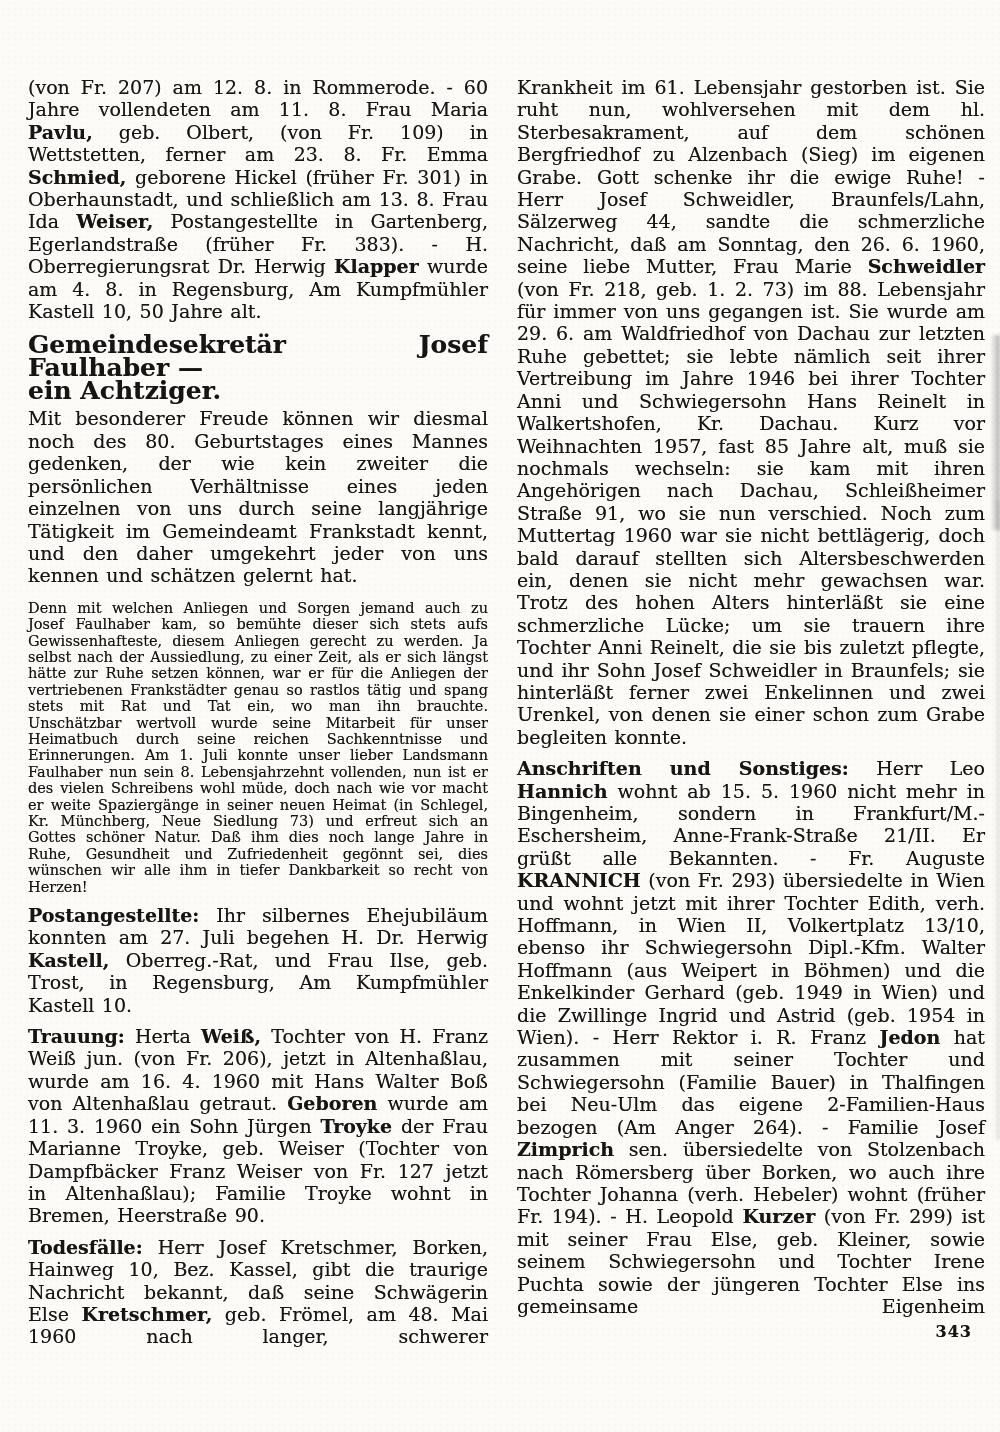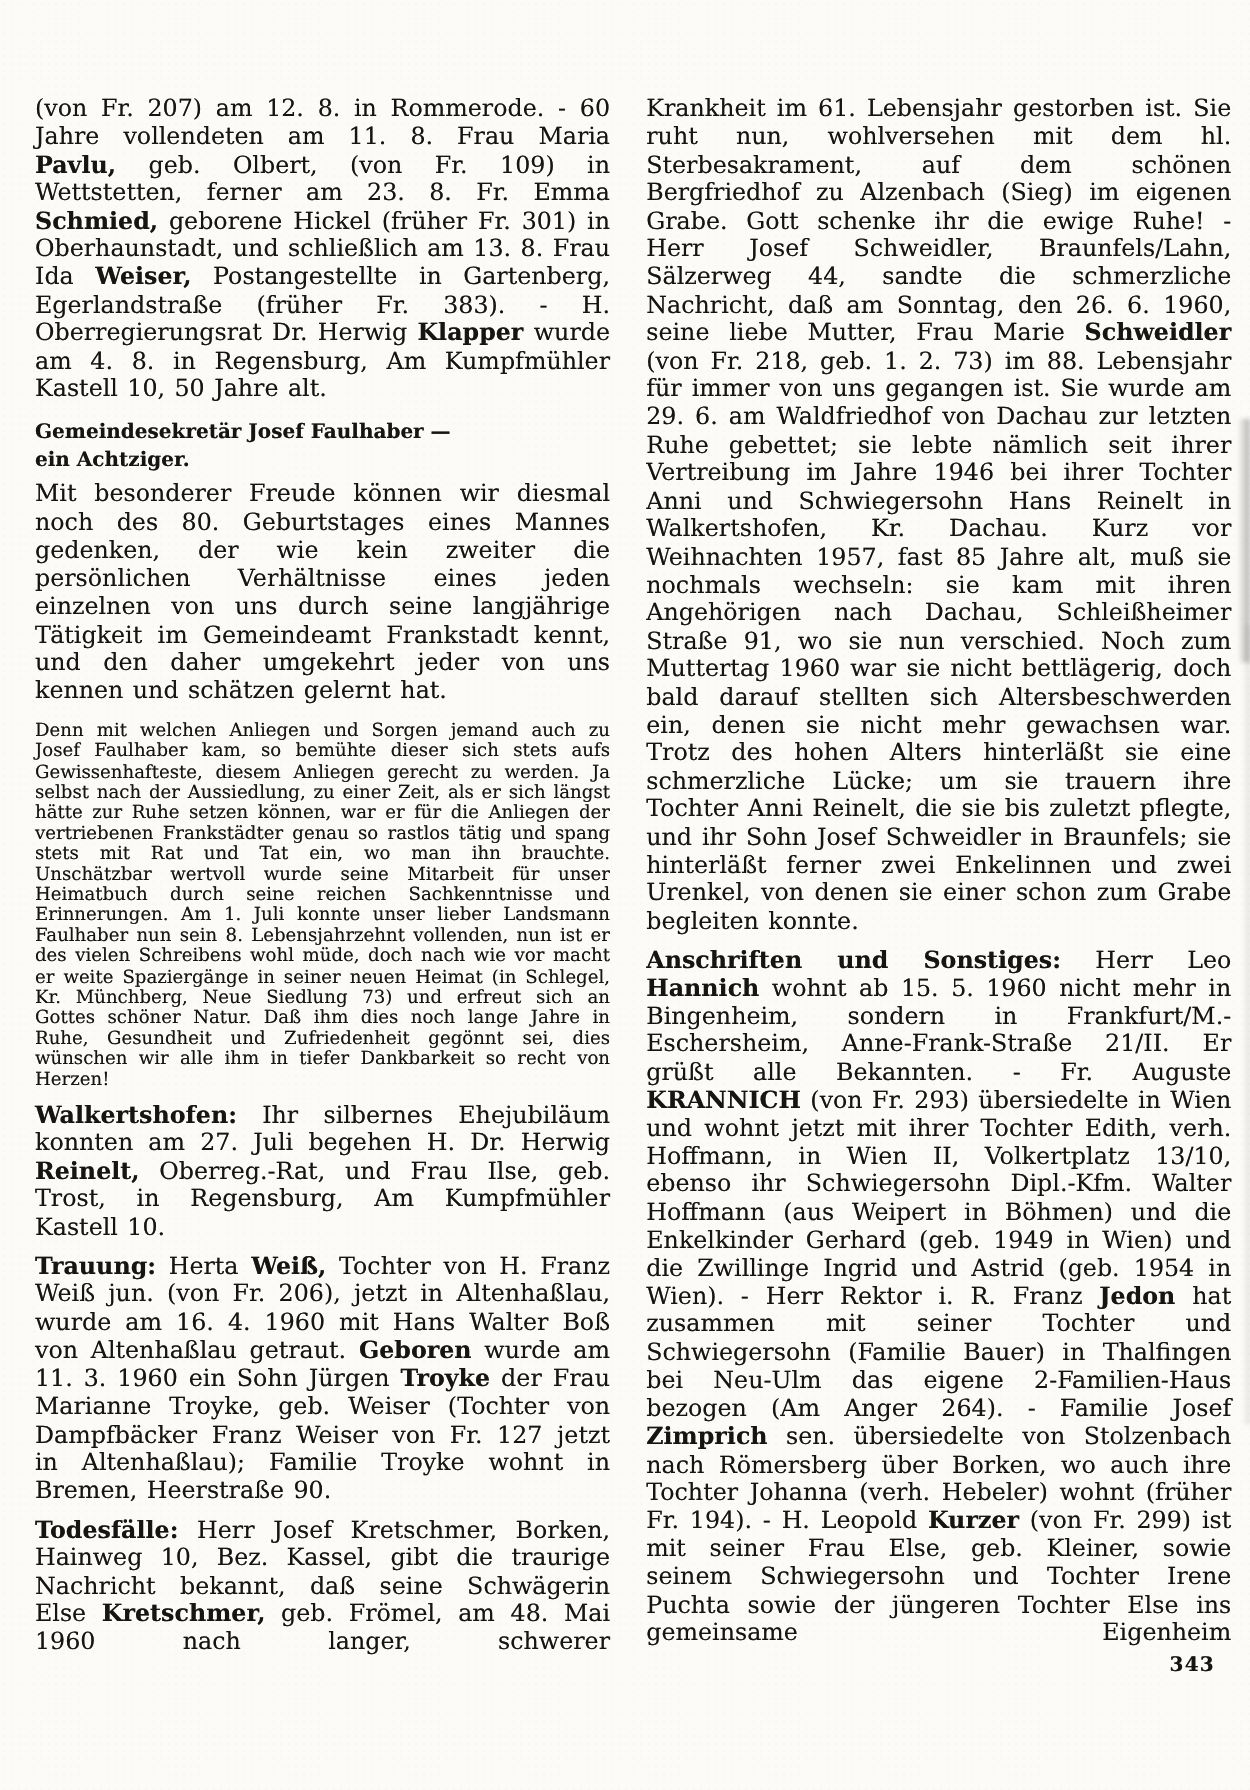--- a/index.html
+++ b/index.html
@@ -45,21 +45,21 @@
   .col p.small {
     font-size: 14.5px;
     line-height: 16.4px;
     margin-top: 13px;
   }
   .col p.sect { margin-top: 9px; }
   .col p.cont-last { text-align-last: justify; }
   .bold { font-weight: bold; }
   .heading {
     font-weight: bold;
-    font-size: 16px;
+    font-size: 25px;
     line-height: 23px;
     margin-top: 11px;
     margin-bottom: 5px;
     text-shadow: 0 0 0.45px rgba(10,10,10,0.55);
   }
   .heading .h-line2 { }
   .page-number {
     position: absolute;
     top: 1322px;
     right: 28px;
@@ -93,21 +93,21 @@
 <div class="page">
   <div class="columns">
     <div class="col">
         <p class="body"><span>(von Fr. 207) am 12. 8. in Rommerode. - 60 Jahre vollendeten am 11. 8. Frau Maria </span><span class="bold">Pavlu,</span><span> geb. Olbert, (von Fr. 109) in Wettstetten, ferner am 23. 8. Fr. Emma </span><span class="bold">Schmied,</span><span> geborene Hickel (früher Fr. 301) in Oberhaunstadt, und schließlich am 13. 8. Frau Ida </span><span class="bold">Weiser,</span><span> Postangestellte in Gartenberg, Egerlandstraße (früher Fr. 383). - H. Oberregierungsrat Dr. Herwig </span><span class="bold">Klapper</span><span> wurde am 4. 8. in Regensburg, Am Kumpfmühler Kastell 10, 50 Jahre alt.</span></p>
         <div class="heading">
           <div class="h-line1">Gemeindesekretär Josef Faulhaber —</div>
           <div class="h-line2">ein Achtziger.</div>
         </div>
         <p class="body"><span>Mit besonderer Freude können wir diesmal noch des 80. Geburtstages eines Mannes gedenken, der wie kein zweiter die persönlichen Verhältnisse eines jeden einzelnen von uns durch seine langjährige Tätigkeit im Gemeindeamt Frankstadt kennt, und den daher umgekehrt jeder von uns kennen und schätzen gelernt hat.</span></p>
         <p class="small"><span>Denn mit welchen Anliegen und Sorgen jemand auch zu Josef Faulhaber kam, so bemühte dieser sich stets aufs Gewissenhafteste, diesem Anliegen gerecht zu werden. Ja selbst nach der Aussiedlung, zu einer Zeit, als er sich längst hätte zur Ruhe setzen können, war er für die Anliegen der vertriebenen Frankstädter genau so rastlos tätig und spang stets mit Rat und Tat ein, wo man ihn brauchte. Unschätzbar wertvoll wurde seine Mitarbeit für unser Heimatbuch durch seine reichen Sachkenntnisse und Erinnerungen. Am 1. Juli konnte unser lieber Landsmann Faulhaber nun sein 8. Lebensjahrzehnt vollenden, nun ist er des vielen Schreibens wohl müde, doch nach wie vor macht er weite Spaziergänge in seiner neuen Heimat (in Schlegel, Kr. Münchberg, Neue Siedlung 73) und erfreut sich an Gottes schöner Natur. Daß ihm dies noch lange Jahre in Ruhe, Gesundheit und Zufriedenheit gegönnt sei, dies wünschen wir alle ihm in tiefer Dankbarkeit so recht von Herzen!</span></p>
-        <p class="body sect"><span class="bold">Walkertshofen:</span><span> Ihr silbernes Ehejubiläum konnten am 27. Juli begehen H. Dr. Herwig </span><span class="bold">Reinelt,</span><span> Oberreg.-Rat, und Frau Ilse, geb. Trost, in Regensburg, Am Kumpfmühler Kastell 10.</span></p>
+        <p class="body sect"><span class="bold">Postangestellte:</span><span> Ihr silbernes Ehejubiläum konnten am 27. Juli begehen H. Dr. Herwig </span><span class="bold">Kastell,</span><span> Oberreg.-Rat, und Frau Ilse, geb. Trost, in Regensburg, Am Kumpfmühler Kastell 10.</span></p>
         <p class="body sect"><span class="bold">Trauung:</span><span> Herta </span><span class="bold">Weiß,</span><span> Tochter von H. Franz Weiß jun. (von Fr. 206), jetzt in Altenhaßlau, wurde am 16. 4. 1960 mit Hans Walter Boß von Altenhaßlau getraut. </span><span class="bold">Geboren</span><span> wurde am 11. 3. 1960 ein Sohn Jürgen </span><span class="bold">Troyke</span><span> der Frau Marianne Troyke, geb. Weiser (Tochter von Dampfbäcker Franz Weiser von Fr. 127 jetzt in Altenhaßlau); Familie Troyke wohnt in Bremen, Heerstraße 90.</span></p>
         <p class="body sect cont-last"><span class="bold">Todesfälle:</span><span> Herr Josef Kretschmer, Borken, Hainweg 10, Bez. Kassel, gibt die traurige Nachricht bekannt, daß seine Schwägerin Else </span><span class="bold">Kretschmer,</span><span> geb. Frömel, am 48. Mai 1960 nach langer, schwerer</span></p>
       </div>
     <div class="col right">
         <p class="body"><span>Krankheit im 61. Lebensjahr gestorben ist. Sie ruht nun, wohlversehen mit dem hl. Sterbesakrament, auf dem schönen Bergfriedhof zu Alzenbach (Sieg) im eigenen Grabe. Gott schenke ihr die ewige Ruhe! - Herr Josef Schweidler, Braunfels/Lahn, Sälzerweg 44, sandte die schmerzliche Nachricht, daß am Sonntag, den 26. 6. 1960, seine liebe Mutter, Frau Marie </span><span class="bold">Schweidler</span><span> (von Fr. 218, geb. 1. 2. 73) im 88. Lebensjahr für immer von uns gegangen ist. Sie wurde am 29. 6. am Waldfriedhof von Dachau zur letzten Ruhe gebettet; sie lebte nämlich seit ihrer Vertreibung im Jahre 1946 bei ihrer Tochter Anni und Schwiegersohn Hans Reinelt in Walkertshofen, Kr. Dachau. Kurz vor Weihnachten 1957, fast 85 Jahre alt, muß sie nochmals wechseln: sie kam mit ihren Angehörigen nach Dachau, Schleißheimer Straße 91, wo sie nun verschied. Noch zum Muttertag 1960 war sie nicht bettlägerig, doch bald darauf stellten sich Altersbeschwerden ein, denen sie nicht mehr gewachsen war. Trotz des hohen Alters hinterläßt sie eine schmerzliche Lücke; um sie trauern ihre Tochter Anni Reinelt, die sie bis zuletzt pflegte, und ihr Sohn Josef Schweidler in Braunfels; sie hinterläßt ferner zwei Enkelinnen und zwei Urenkel, von denen sie einer schon zum Grabe begleiten konnte.</span></p>
         <p class="body sect cont-last"><span class="bold">Anschriften und Sonstiges:</span><span> Herr Leo </span><span class="bold">Hannich</span><span> wohnt ab 15. 5. 1960 nicht mehr in Bingenheim, sondern in Frankfurt/M.-Eschersheim, Anne-Frank-Straße 21/II. Er grüßt alle Bekannten. - Fr. Auguste </span><span class="bold">KRANNICH</span><span> (von Fr. 293) übersiedelte in Wien und wohnt jetzt mit ihrer Tochter Edith, verh. Hoffmann, in Wien II, Volkertplatz 13/10, ebenso ihr Schwiegersohn Dipl.-Kfm. Walter Hoffmann (aus Weipert in Böhmen) und die Enkelkinder Gerhard (geb. 1949 in Wien) und die Zwillinge Ingrid und Astrid (geb. 1954 in Wien). - Herr Rektor i. R. Franz </span><span class="bold">Jedon</span><span> hat zusammen mit seiner Tochter und Schwiegersohn (Familie Bauer) in Thalfingen bei Neu-Ulm das eigene 2-Familien-Haus bezogen (Am Anger 264). - Familie Josef </span><span class="bold">Zimprich</span><span> sen. übersiedelte von Stolzenbach nach Römersberg über Borken, wo auch ihre Tochter Johanna (verh. Hebeler) wohnt (früher Fr. 194). - H. Leopold </span><span class="bold">Kurzer</span><span> (von Fr. 299) ist mit seiner Frau Else, geb. Kleiner, sowie seinem Schwiegersohn und Tochter Irene Puchta sowie der jüngeren Tochter Else ins gemeinsame Eigenheim</span></p>
       </div>
   </div>
   <div class="page-number">343</div>
   <div class="smudge"></div>

